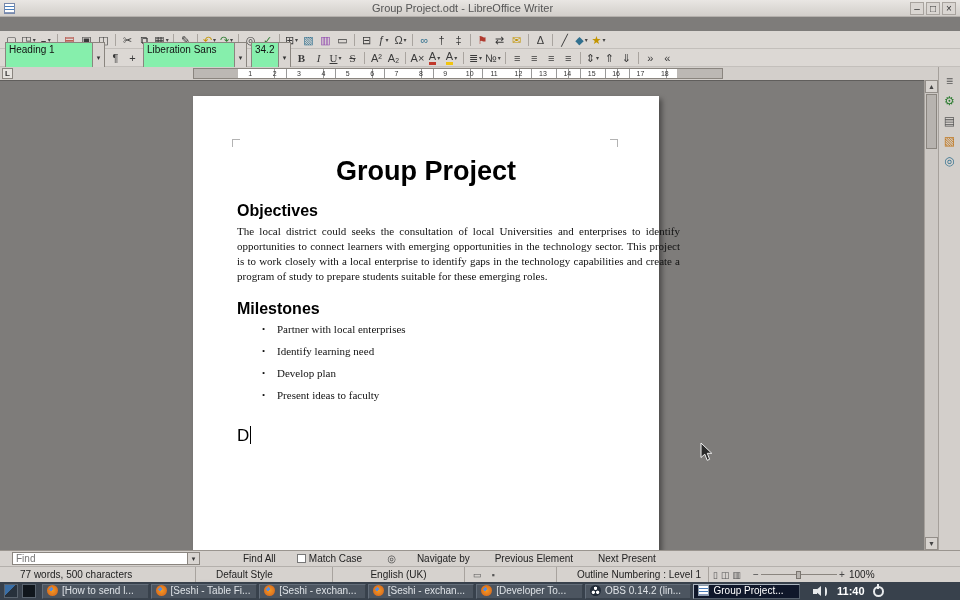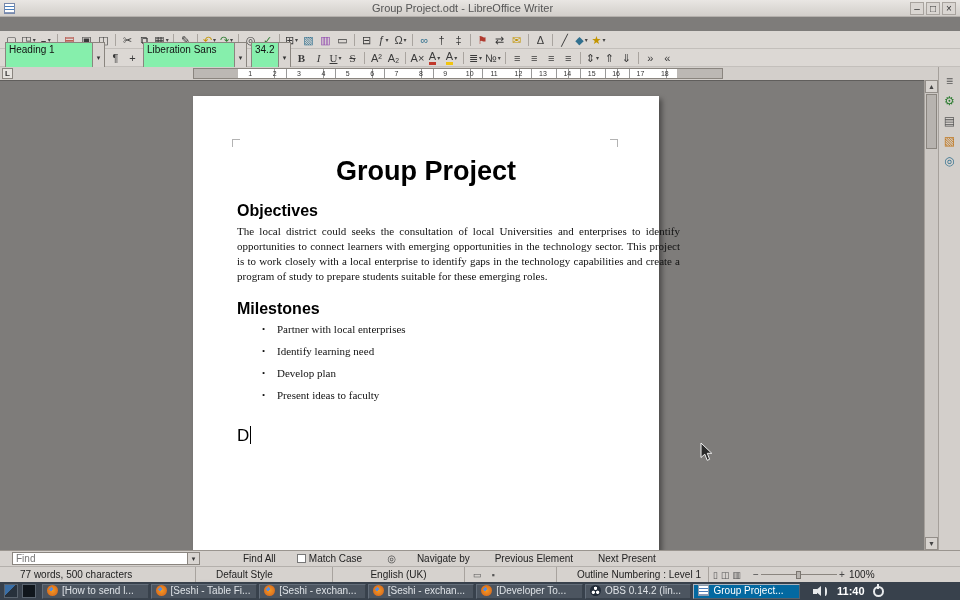--- a/index.html
+++ b/index.html
@@ -136,21 +136,21 @@
   
   .taskbar { position:absolute; top:582px; left:0; right:0; height:18px; background:#38414c;
     display:flex; align-items:center; padding:0 2px; }
   .tb-launcher { width:14px; height:14px; margin:0 2px; border:1px solid #59636e; background:#2c3743; }
   .tb-launcher.menu { background:linear-gradient(135deg,#3a6ea5 0 45%, #27313c 45%); }
   .tb-launcher.term { background:#10161c; }
   .tb-windows { display:flex; flex:1; margin:0 4px; max-width:760px; }
   .tb-win { flex:1; display:flex; align-items:flex-start; gap:4px; margin-right:2px; height:15px;
     background:#4c5560; border:1px solid; border-color:#646e7a #39424c #39424c #646e7a;
     color:#dfe3e7; font-size:10px; padding:0 4px; overflow:hidden; white-space:nowrap; }
-  .tb-win.active { background:#0369a1; border-color:#aab4bf #55606c #55606c #aab4bf; color:#fff; }
+  .tb-win.active { background:#0f172a; border-color:#aab4bf #55606c #55606c #aab4bf; color:#fff; }
   .tb-ic { width:11px; height:11px; flex:none; }
   .ic-firefox { border-radius:50%;
     background:radial-gradient(circle at 38% 38%, #5b8dd9 0 18%, rgba(0,0,0,0) 19%),
                radial-gradient(circle at 50% 50%, #f59a23, #cf5f1e); }
   .ic-obs { border-radius:50%;
     background:radial-gradient(circle at 50% 30%, #fff 0 1.3px, rgba(0,0,0,0) 2px),
                radial-gradient(circle at 30% 66%, #fff 0 1.3px, rgba(0,0,0,0) 2px),
                radial-gradient(circle at 70% 66%, #fff 0 1.3px, rgba(0,0,0,0) 2px), #222c39; }
   .ic-writer { background-color:#fff; border:1px solid #8899aa;
     background-image:linear-gradient(to bottom, transparent 2px, #4a7ebb 2px 3px, transparent 3px 5px, #4a7ebb 5px 6px, transparent 6px 8px, #8899bb 8px 9px, transparent 9px); }

